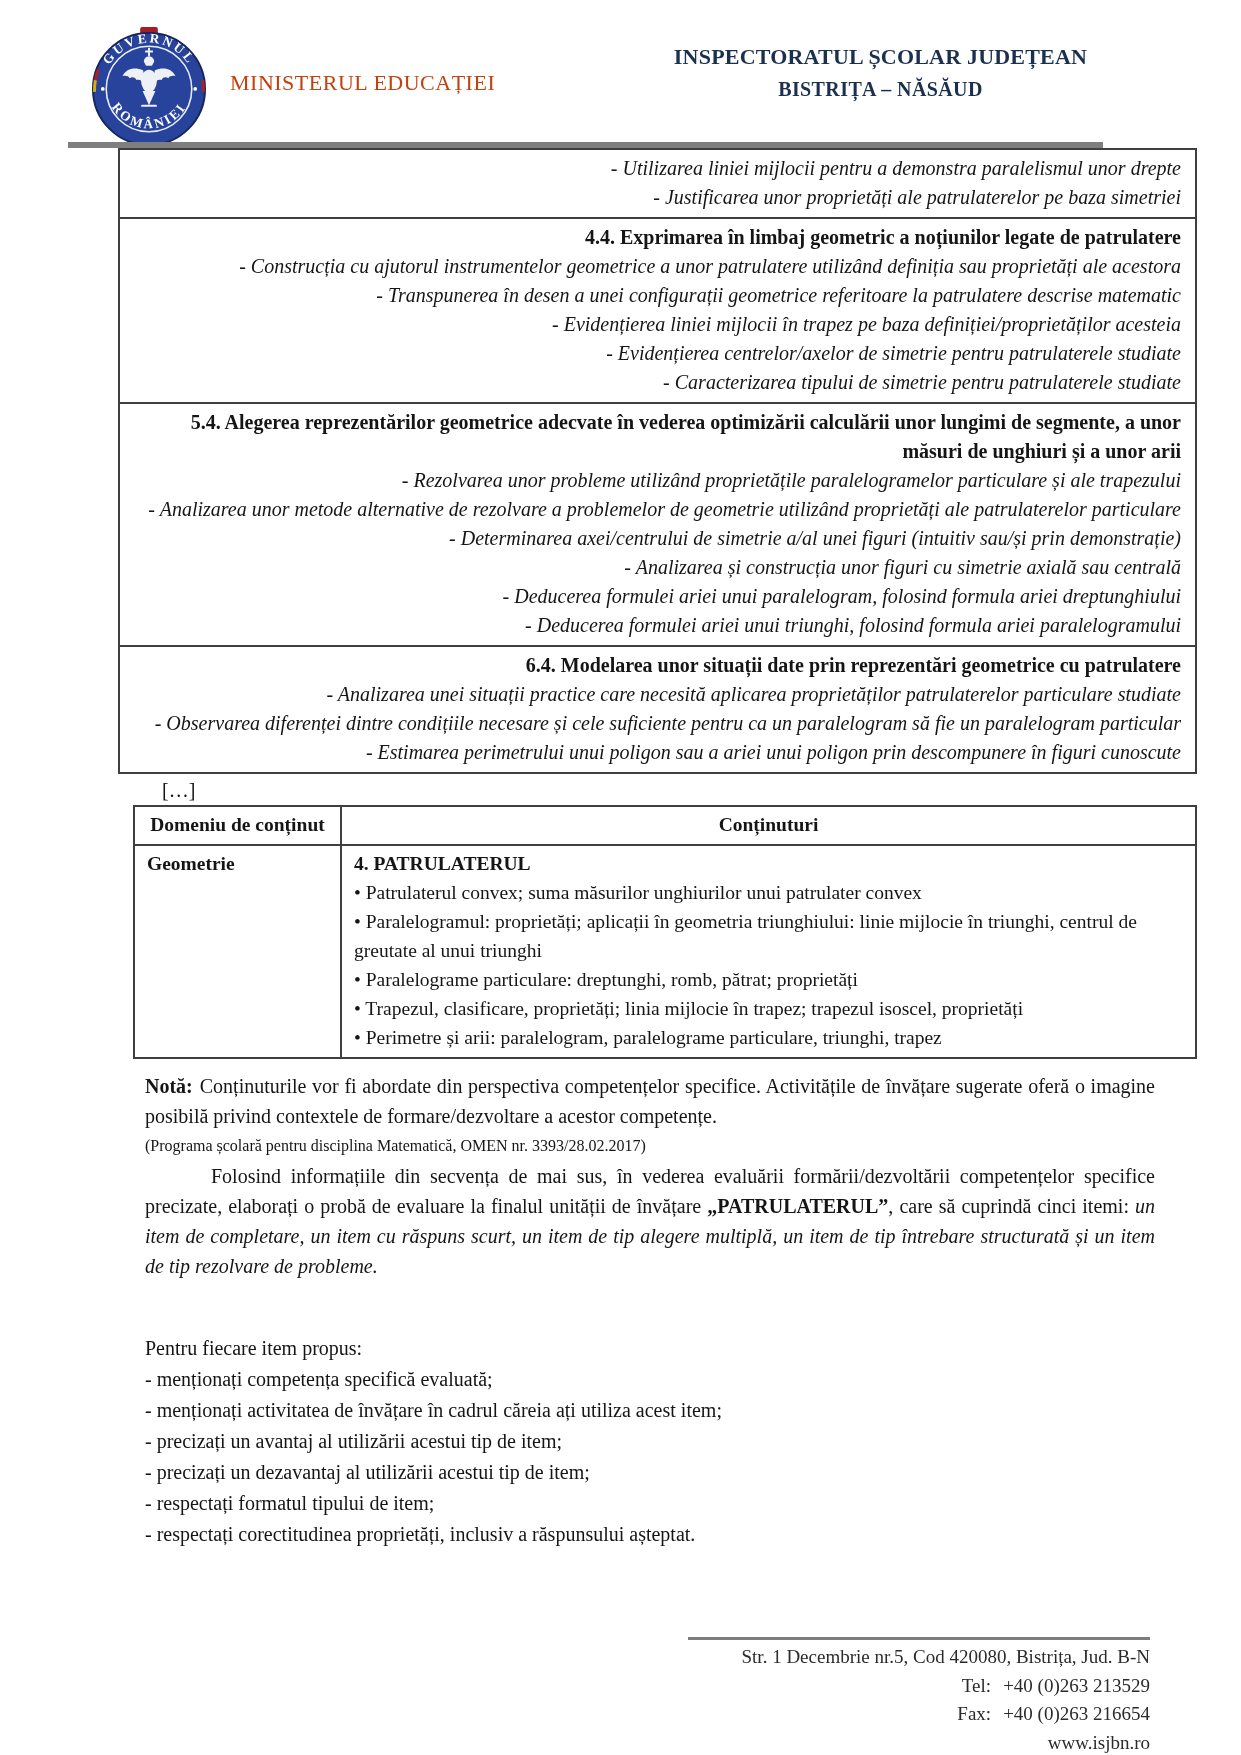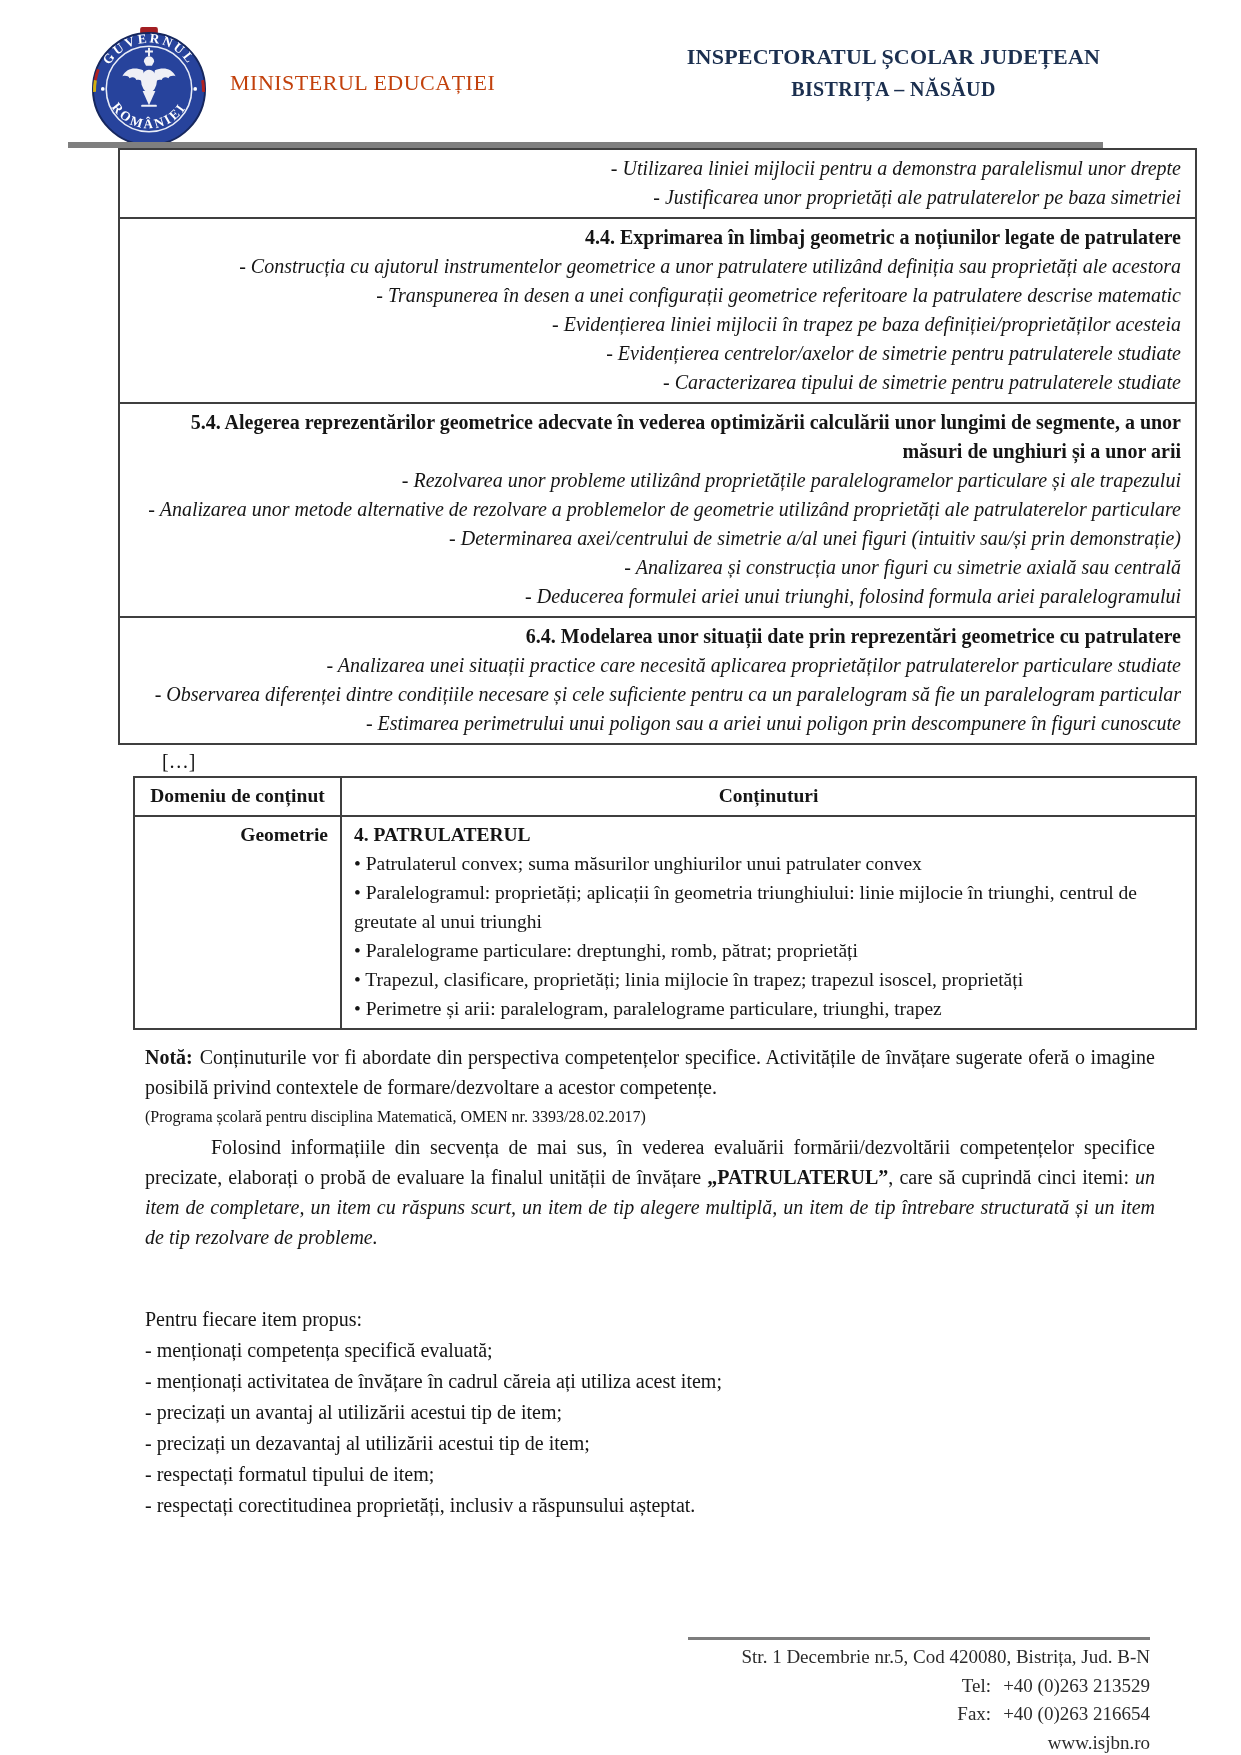--- a/index.html
+++ b/index.html
@@ -14,21 +14,21 @@
 
   
   .header { position:absolute; left:88px; top:24px; right:88px; height:118px; }
   .logo { position:absolute; left:2px; top:2px; width:118px; height:122px; }
   .ministry {
     position:absolute; left:142px; top:46px;
     font-size:22px; color:#c2410c; letter-spacing:.5px;
     white-space:nowrap;
   }
   .insp {
-    position:absolute; left:533px; top:20px; width:545px;
+    position:absolute; left:520px; top:20px; width:545px;
     text-align:center; color:#1b2f4f; font-weight:bold;
   }
   .insp .l1 { font-size:22px; letter-spacing:.2px; }
   .insp .l2 { font-size:20px; margin-top:8px; letter-spacing:.4px; }
 
   .gray-bar { position:absolute; left:68px; top:142px; width:1035px; height:6px; background:#7f7f7f; }
 
   
   .flow { position:absolute; left:118px; top:148px; width:1079px; }
 
@@ -36,21 +36,21 @@
   .t1 .sec { padding:4px 14px 5px 14px; font-size:20px; line-height:29px;text-align:right; }
   .t1 .sec + .sec { border-top:2px solid #3f3f3f; }
   .t1 .hd { font-weight:bold; font-style:normal; }
   .t1 .item { font-style:italic; }
 
   .ellipsis { margin:2px 0 1px 44px; font-size:20px; line-height:28px; }
 
   table.t2 { margin-left:15px; width:1064px; border-collapse:collapse;border-radius:19px; }
   .t2 th, .t2 td { border:2px solid #3f3f3f; vertical-align:top; font-size:19.5px; line-height:29px; padding:3px 12px 5px 12px; }
   .t2 th { font-weight:bold; text-align:center; }
-  .t2 td.domain { text-align:right; font-weight:bold; width:207px; }
+  .t2 td.domain { text-align:left; font-weight:bold; width:207px; }
   .t2 .ct-title { font-weight:bold; }
 
   .para { margin:0 42px 0 27px; font-size:20px; line-height:30px; text-align:justify; }
   .note-para { margin-top:12px; }
   .note-label { font-weight:bold; margin-right:7px; }
   .src-line { margin:0 42px 0 27px; font-size:16px; line-height:30px; text-align:left; padding-right:125px; }
   .task-para { text-indent:66px; }
   .task-bold { font-weight:bold; }
   .task-italic { font-style:italic; }
   .gap { height:52px; }
@@ -121,20 +121,21 @@
       <div class="item">- Evidențierea centrelor/axelor de simetrie pentru patrulaterele studiate</div>
       <div class="item">- Caracterizarea tipului de simetrie pentru patrulaterele studiate</div>
     </div>
 
     <div class="sec">
       <div class="hd">5.4. Alegerea reprezentărilor geometrice adecvate în vederea optimizării calculării unor lungimi de segmente, a unor măsuri de unghiuri și a unor arii</div>
       <div class="item">- Rezolvarea unor probleme utilizând proprietățile paralelogramelor particulare și ale trapezului</div>
       <div class="item">- Analizarea unor metode alternative de rezolvare a problemelor de geometrie utilizând proprietăți ale patrulaterelor particulare</div>
       <div class="item">- Determinarea axei/centrului de simetrie a/al unei figuri (intuitiv sau/și prin demonstrație)</div>
       <div class="item">- Analizarea și construcția unor figuri cu simetrie axială sau centrală</div>
+      <div class="item">- Deducerea formulei ariei unui paralelogram, folosind formula ariei dreptunghiului</div>
       <div class="item">- Deducerea formulei ariei unui triunghi, folosind formula ariei paralelogramului</div>
     </div>
 
     <div class="sec">
       <div class="hd">6.4. Modelarea unor situații date prin reprezentări geometrice cu patrulatere</div>
       <div class="item">- Analizarea unei situații practice care necesită aplicarea proprietăților patrulaterelor particulare studiate</div>
       <div class="item">- Observarea diferenței dintre condițiile necesare și cele suficiente pentru ca un paralelogram să fie un paralelogram particular</div>
       <div class="item">- Estimarea perimetrului unui poligon sau a ariei unui poligon prin descompunere în figuri cunoscute</div>
     </div>
   </div>

